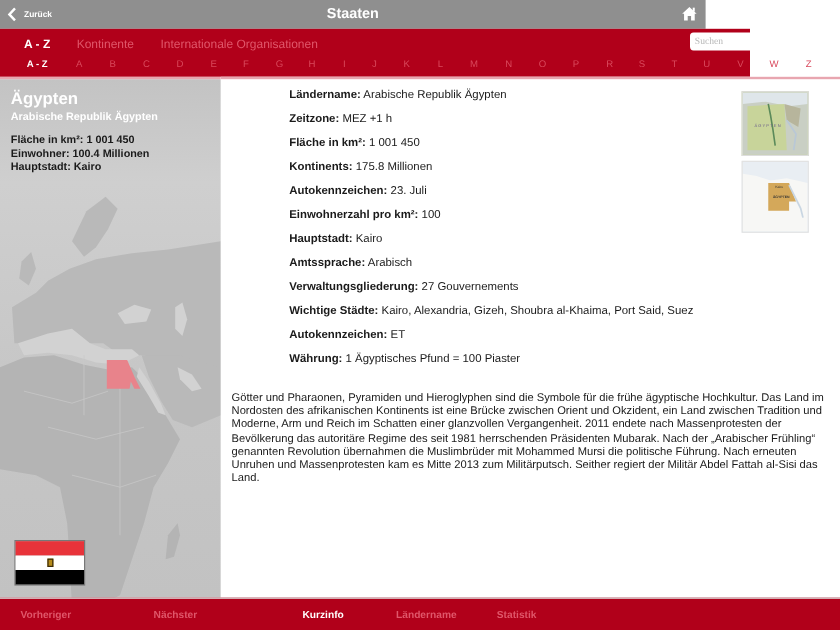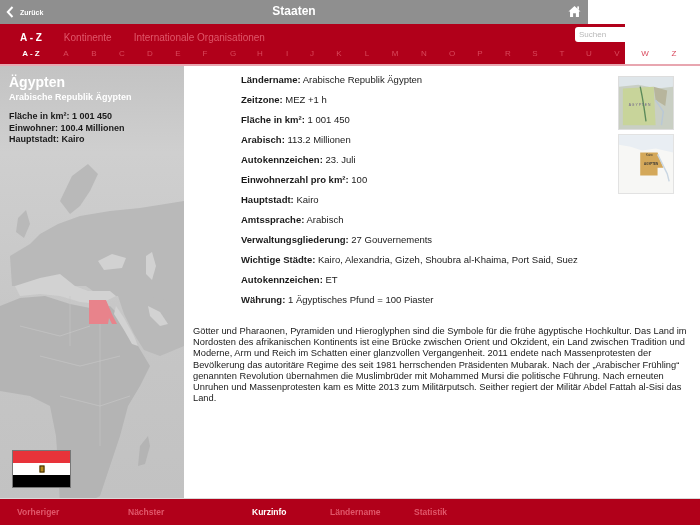--- a/index.html
+++ b/index.html
@@ -12,21 +12,21 @@
   .back svg { width: 8px; height: 12px; }
   .back-label { font-size: 7px; font-weight: bold; }
   .title { position: absolute; left: 0; right: 0; top: 4px; text-align: center; font-size: 12px; font-weight: bold; }
   .home { position: absolute; right: 7px; top: 5px; width: 13px; height: 13px; cursor: pointer; }
 
   
   .nav { position: absolute; left: 0; top: 24px; width: 625px; height: 40px; background: #b1001a; }
   .tabs { position: absolute; left: 20px; top: 4px; height: 18px; display: flex; gap: 22px; align-items: center; }
   .tab { font-size: 10px; color: #e0566a; cursor: pointer; }
   .tab.active { color: #fff; font-weight: bold; }
-  .search { position: absolute; left: 575px; top: 3px; width: 115px; height: 15px; border-radius: 3px; background: #fff; border: none; font-size: 8px; padding-left: 4px; color: #333; font-family: Liberation Sans, sans-serif; outline: none; }
+  .search { position: absolute; left: 575px; top: 3px; width: 115px; height: 15px; border-radius: 3px; background: #fff; border: none; font-size: 8px; padding-left: 4px; color: #333; font-family: Liberation Serif, serif; outline: none; }
   .search::placeholder { color: #b8b8b8; }
   .letters { position: absolute; left: 0; top: 23px; width: 700px; height: 16px; }
   .letter { position: absolute; top: 2px; font-size: 8px; color: #d9485c; cursor: pointer; transform: translateX(-50%); }
   .letter.active { color: #fff; font-weight: bold; }
 
   
   .sidebar { position: absolute; left: 0; top: 64px; width: 184px; height: 434px; background: linear-gradient(#c3c3c3 0%, #cfcfcf 20%, #c6c6c6 60%, #c2c2c2 100%); overflow: hidden; border-top: 2px solid #e8a6b0; }
   .sb-name { position: absolute; left: 9px; top: 8px; font-size: 14px; font-weight: bold; color: #fff; }
   .sb-official { position: absolute; left: 9px; top: 26px; font-size: 9px; font-weight: bold; color: #fff; }
   .sb-facts { position: absolute; left: 9px; top: 45px; font-size: 9px; font-weight: bold; color: #1a1a1a; line-height: 11.5px; }
@@ -154,21 +154,21 @@
         </div>
       <div class="s b"></div>
     </div>
   </div>
 
   <div class="content">
     <div class="facts">
       <div class="fact"><b>Ländername:</b> <span>Arabische Republik Ägypten</span></div>
       <div class="fact"><b>Zeitzone:</b> <span>MEZ +1 h</span></div>
       <div class="fact"><b>Fläche in km²:</b> <span>1 001 450</span></div>
-      <div class="fact"><b>Arabisch:</b> <span>113.2 Millionen</span></div>
+      <div class="fact"><b>Kontinents:</b> <span>175.8 Millionen</span></div>
       <div class="fact"><b>Autokennzeichen:</b> <span>23. Juli</span></div>
       <div class="fact"><b>Einwohnerzahl pro km²:</b> <span>100</span></div>
       <div class="fact"><b>Hauptstadt:</b> <span>Kairo</span></div>
       <div class="fact"><b>Amtssprache:</b> <span>Arabisch</span></div>
       <div class="fact"><b>Verwaltungsgliederung:</b> <span>27 Gouvernements</span></div>
       <div class="fact"><b>Wichtige Städte:</b> <span>Kairo, Alexandria, Gizeh, Shoubra al-Khaima, Port Said, Suez</span></div>
       <div class="fact"><b>Autokennzeichen:</b> <span>ET</span></div>
       <div class="fact"><b>Währung:</b> <span>1 Ägyptisches Pfund = 100 Piaster</span></div>
     </div>
 

